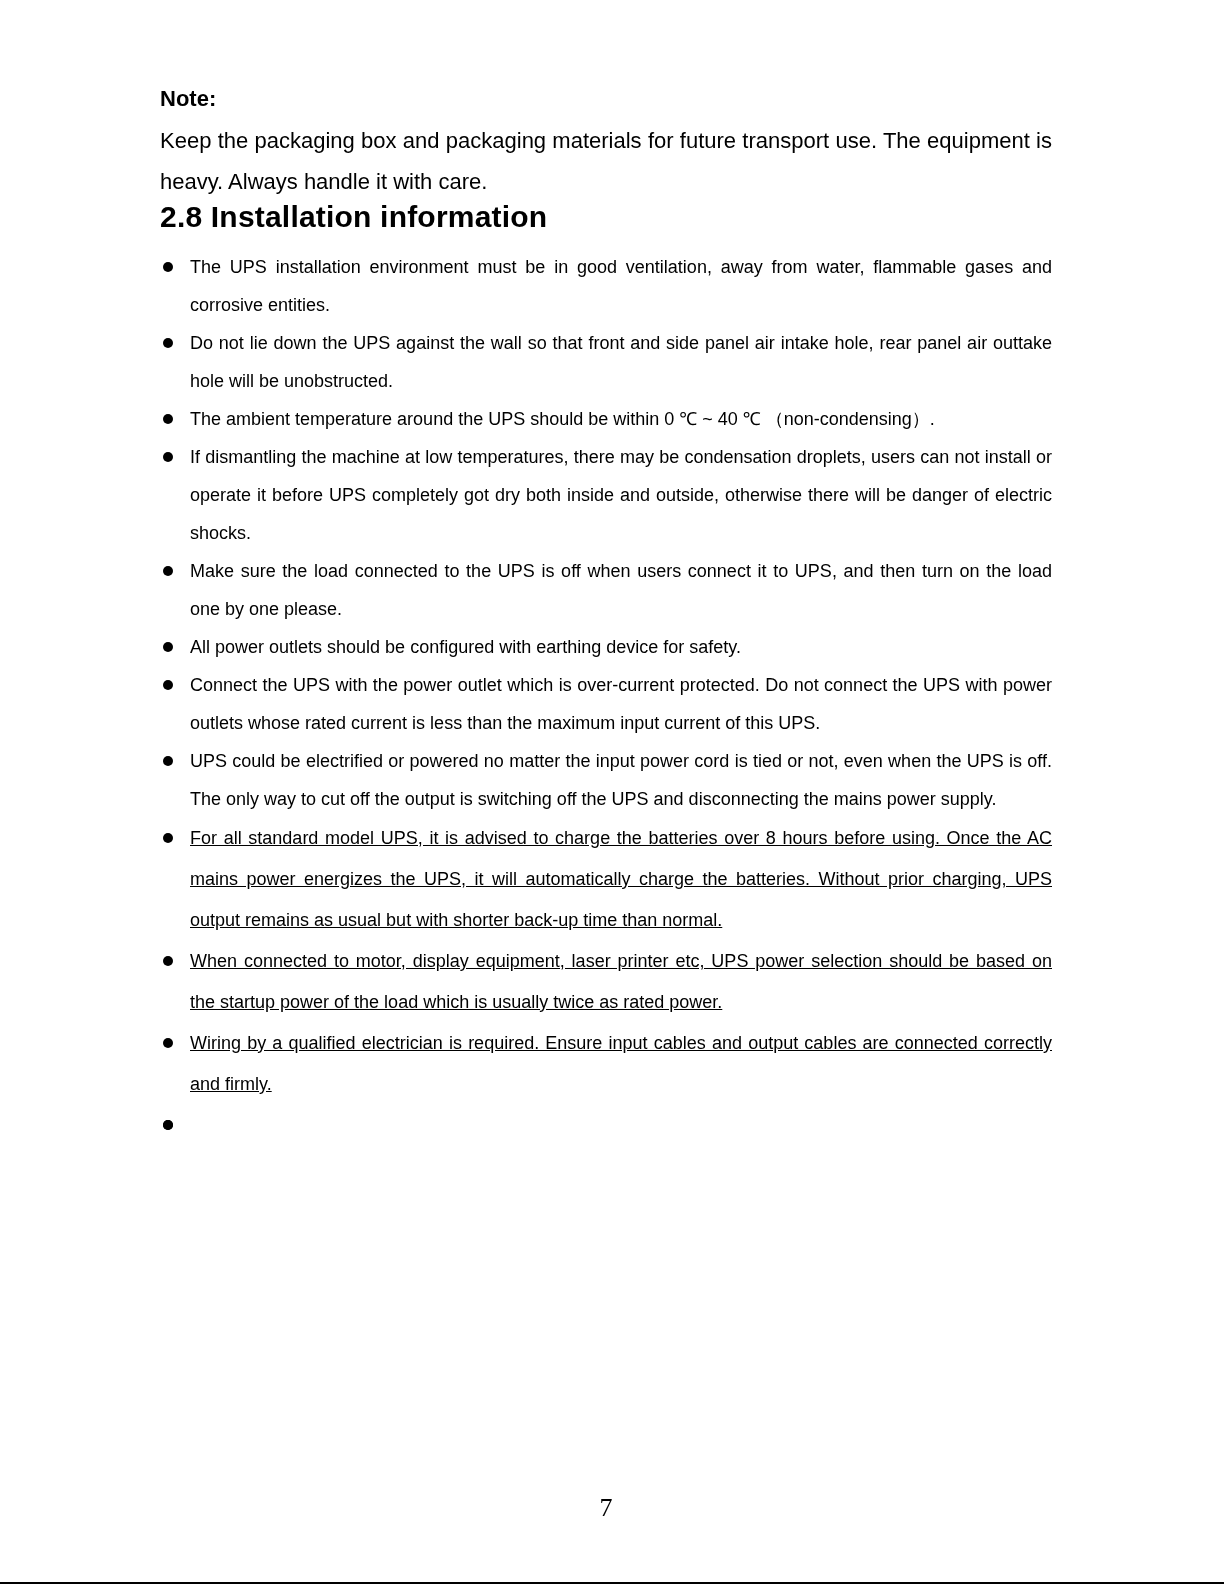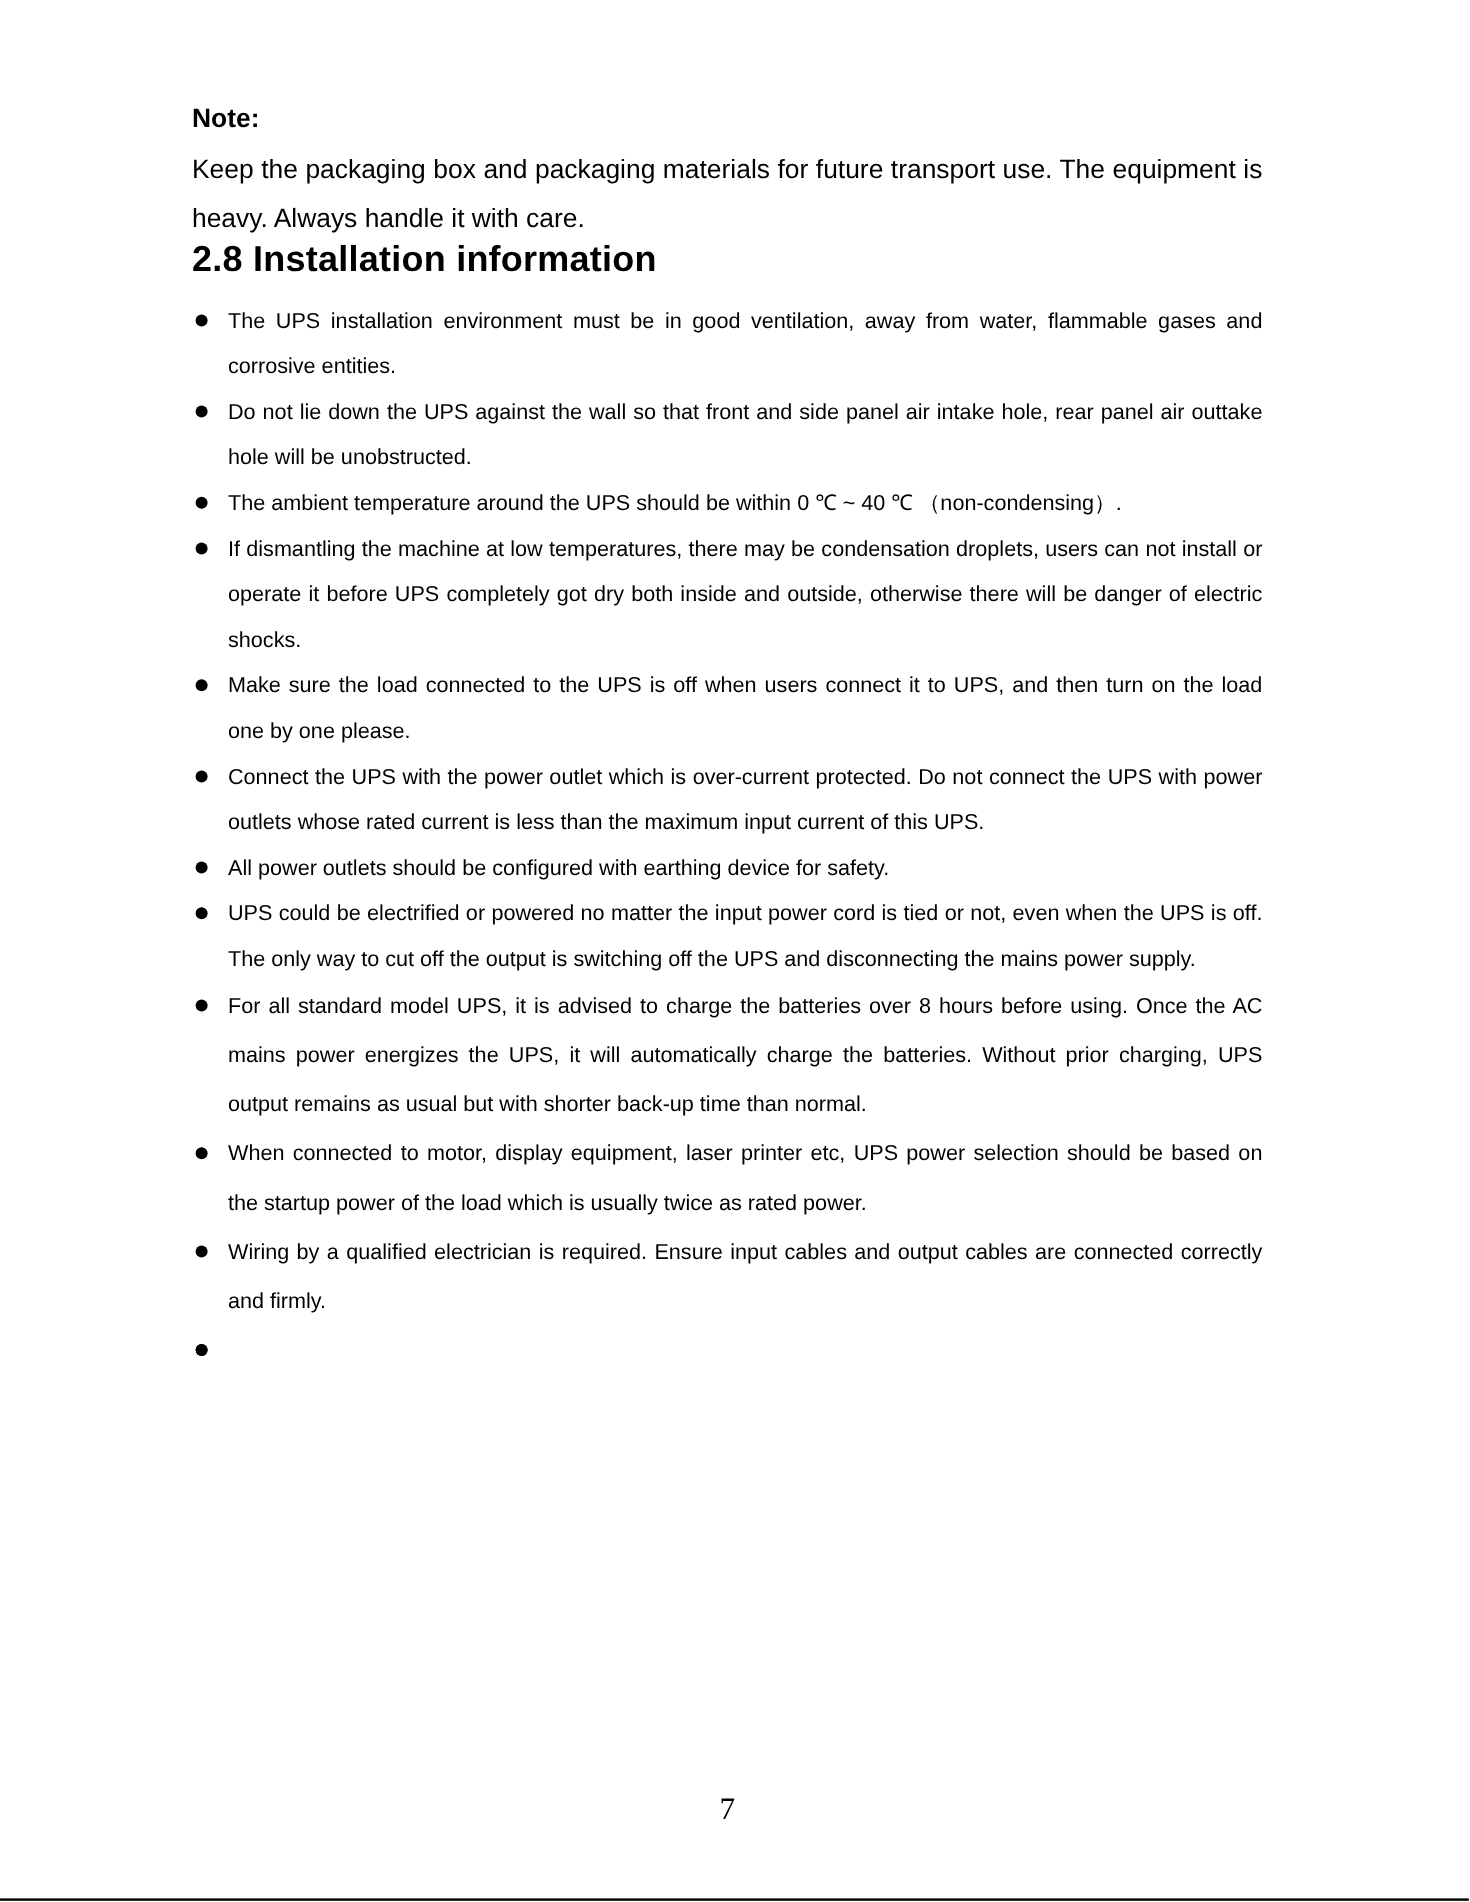--- a/index.html
+++ b/index.html
@@ -10,42 +10,42 @@
   .note-body { position: absolute; left: 160px; top: 120px; width: 892px; font-size: 22px;
                line-height: 41px; text-align: justify; text-align-last: left; }
   .heading { position: absolute; left: 160px; top: 200px; font-size: 30px; font-weight: bold;
              letter-spacing: 0.2px; }
   ul.bullets { position: absolute; left: 160px; top: 248px; width: 892px; margin: 0; padding: 0;
                list-style: none; font-size: 18px; }
   ul.bullets li { position: relative; padding-left: 30px; text-align: justify; }
   ul.bullets li .dot { position: absolute; left: 3px; width: 10px; height: 10px;
                        border-radius: 50%; background: #000; }
   .lh38 { line-height: 38px; }
-  .lh41 { line-height: 41px; }
+  .lh41 { line-height: 41px; text-decoration: underline; }
   .page-number { position: absolute; left: 0; width: 1212px; top: 1493px; text-align: center;
                  font-family: "Liberation Serif", serif; font-size: 26px; }
   .bottom-rule { position: absolute; left: 0; top: 1582px; width: 1224px; height: 2px; background: #000; }
 </style>
 </head>
 <body>
 
 <div class="page">
   <div class="note-label">Note:</div>
   <div class="note-body">Keep the packaging box and packaging materials for future transport use. The equipment is heavy. Always handle it with care.</div>
 
   <div class="heading">2.8 Installation information</div>
 
   <ul class="bullets">
     <li class="lh38"><span class="dot" style="top:14px"></span><span>The UPS installation environment must be in good ventilation, away from water, flammable gases and corrosive entities.</span></li>
     <li class="lh38"><span class="dot" style="top:14px"></span><span>Do not lie down the UPS against the wall so that front and side panel air intake hole, rear panel air outtake hole will be unobstructed.</span></li>
     <li class="lh38"><span class="dot" style="top:14px"></span><span>The ambient temperature around the UPS should be within 0 ℃ ~ 40 ℃ （non-condensing）.</span></li>
     <li class="lh38"><span class="dot" style="top:14px"></span><span>If dismantling the machine at low temperatures, there may be condensation droplets, users can not install or operate it before UPS completely got dry both inside and outside, otherwise there will be danger of electric shocks.</span></li>
     <li class="lh38"><span class="dot" style="top:14px"></span><span>Make sure the load connected to the UPS is off when users connect it to UPS, and then turn on the load one by one please.</span></li>
+    <li class="lh38"><span class="dot" style="top:14px"></span><span>All power outlets should be configured with earthing device for safety.</span></li>
     <li class="lh38"><span class="dot" style="top:14px"></span><span>Connect the UPS with the power outlet which is over-current protected. Do not connect the UPS with power outlets whose rated current is less than the maximum input current of this UPS.</span></li>
-    <li class="lh38"><span class="dot" style="top:14px"></span><span>All power outlets should be configured with earthing device for safety.</span></li>
     <li class="lh38"><span class="dot" style="top:14px"></span><span>UPS could be electrified or powered no matter the input power cord is tied or not, even when the UPS is off. The only way to cut off the output is switching off the UPS and disconnecting the mains power supply.</span></li>
     <li class="lh41"><span class="dot" style="top:15px"></span><span>For all standard model UPS, it is advised to charge the batteries over 8 hours before using. Once the AC mains power energizes the UPS, it will automatically charge the batteries. Without prior charging, UPS output remains as usual but with shorter back-up time than normal.</span></li>
     <li class="lh41"><span class="dot" style="top:15px"></span><span>When connected to motor, display equipment, laser printer etc, UPS power selection should be based on the startup power of the load which is usually twice as rated power.</span></li>
     <li class="lh41"><span class="dot" style="top:15px"></span><span>Wiring by a qualified electrician is required. Ensure input cables and output cables are connected correctly and firmly.</span></li>
     <li class="lh41"><span class="dot" style="top:15px"></span></li>
     <li class="lh41"><span class="dot" style="top:15px"></span></li>
   </ul>
 
   <div class="page-number">7</div>
   <div class="bottom-rule"></div>

